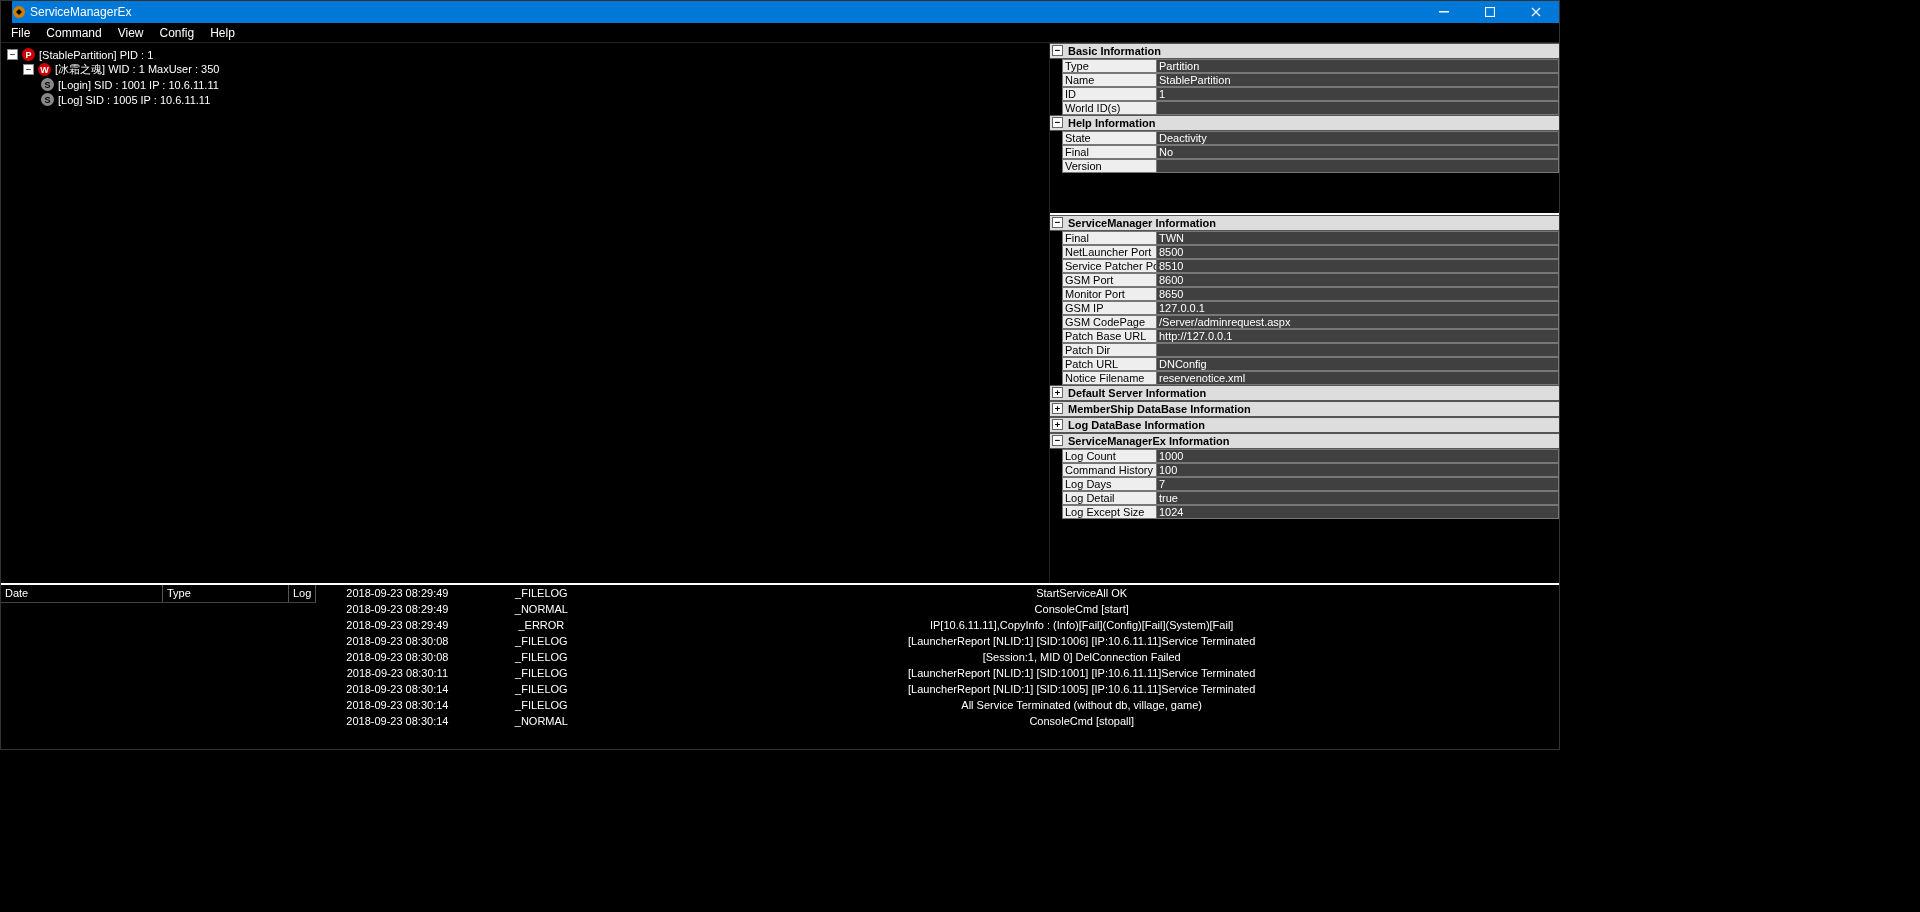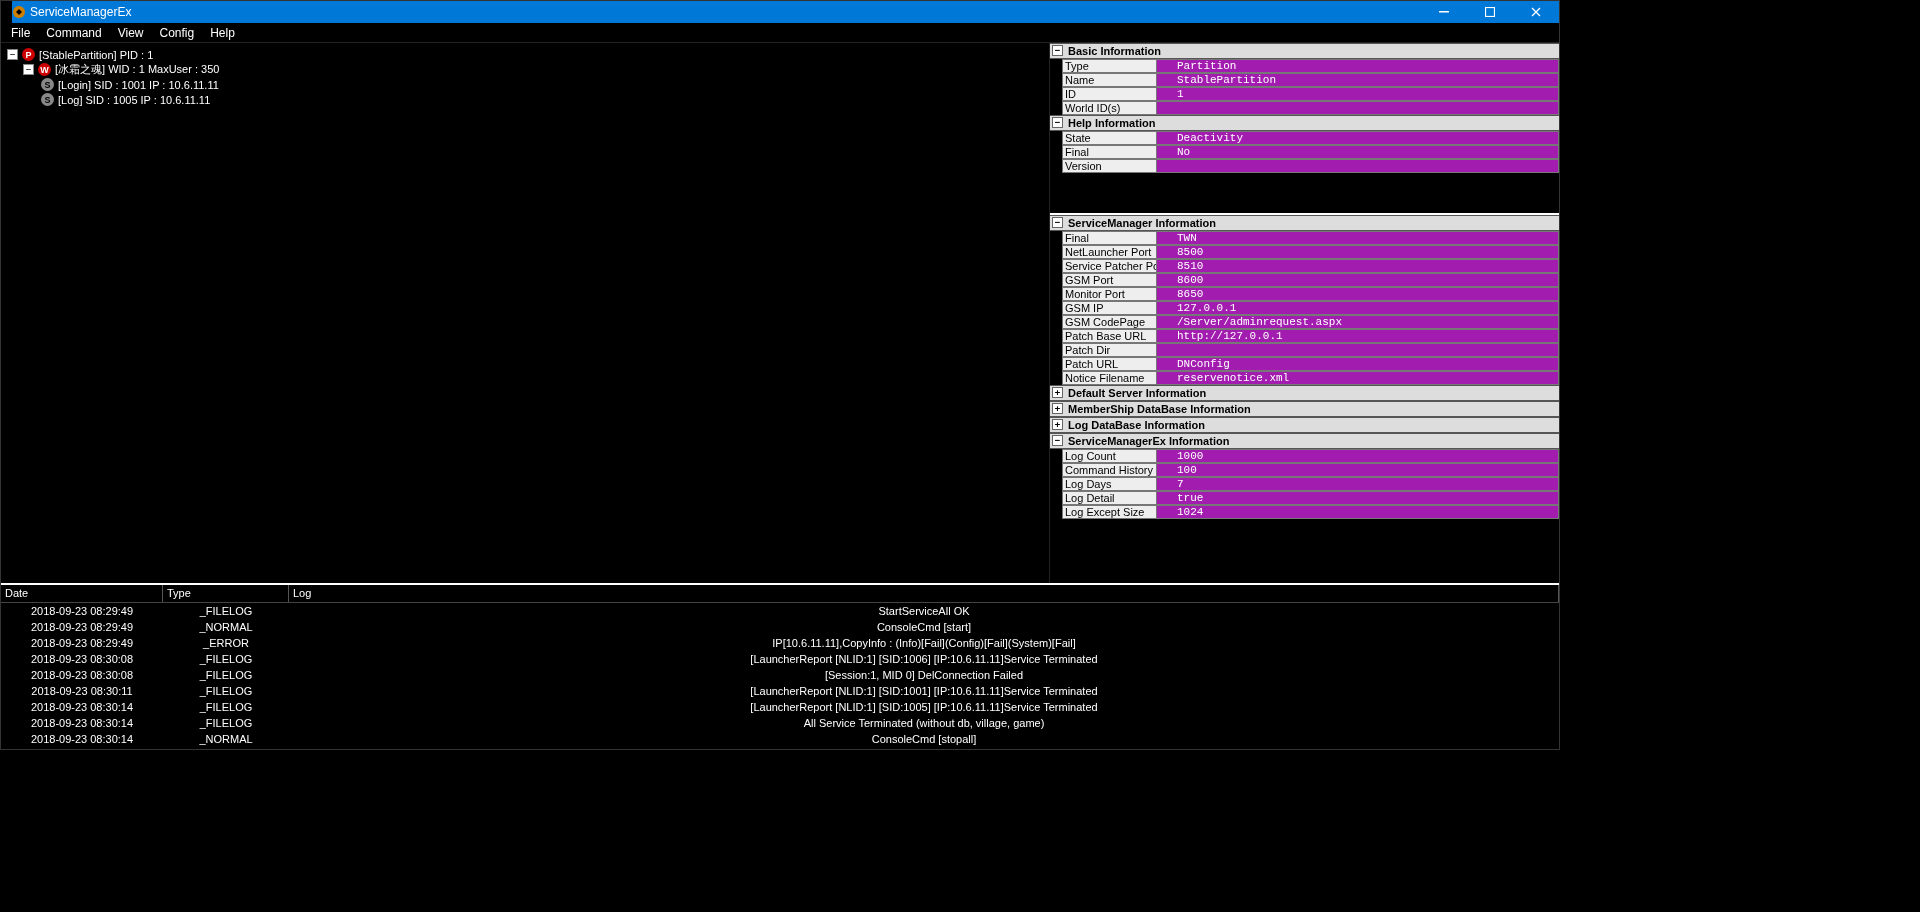--- a/index.html
+++ b/index.html
@@ -27,23 +27,23 @@
 .toggle.minus::before { content:"−"; }
 .badge { width:13px; height:13px; border-radius:50%; display:inline-flex; align-items:center; justify-content:center; font-size:9px; font-weight:bold; margin-right:4px; }
 .badge-p { background:#c00; color:#fff; }
 .badge-w { background:#c00; color:#fff; }
 .badge-s { background:#888; color:#000; }
 
 .prop-section-header { background:#ddd; color:#000; font-weight:bold; padding:1px 4px 1px 18px; position:relative; border:1px solid #555; border-left:none; border-right:none; font-size:11px; }
 .prop-section-header .sec-toggle { position:absolute; left:2px; top:1px; width:11px; height:11px; border:1px solid #666; background:#fff; font-size:9px; line-height:9px; text-align:center; font-family:monospace; }
 .prop-row { display:flex; height:14px; align-items:stretch; }
 .prop-key { width:95px; background:#eee; color:#000; border:1px solid #777; margin-left:12px; padding-left:2px; overflow:hidden; white-space:nowrap; }
-.prop-val { flex:1; background:#a21caf; color:#fff; border:1px solid #777; border-left:none; padding-left:20px; overflow:hidden; white-space:nowrap;font-family:Liberation Mono, monospace; }
-
-.log-area { height: 166px; background:#000; border-top: 2px solid #fff; display:flex; flex-direction:column; }
+.prop-val { flex:1; background:#404040; color:#fff; border:1px solid #777; border-left:none; padding-left:2px; overflow:hidden; white-space:nowrap; }
+
+.log-area { height: 166px; background:#000; border-top: 2px solid #fff; display:flex; flex-direction:row; }
 .log-header { display:flex; background:#000; height:18px; border-bottom:1px solid #444; }
 .log-header .col { border-right:1px solid #555; padding:2px 4px; font-weight:normal; color:#fff; }
 .col-date { width:162px; }
 .col-type { width:126px; }
 .col-log { flex:1; }
 .log-rows { flex:1; overflow:auto;text-align:center; }
 .log-row { display:flex; height:16px; align-items:center; }
 .log-row > div { padding:0 4px; white-space:nowrap; overflow:hidden; color:#fff; }
 </style>
 </head>

